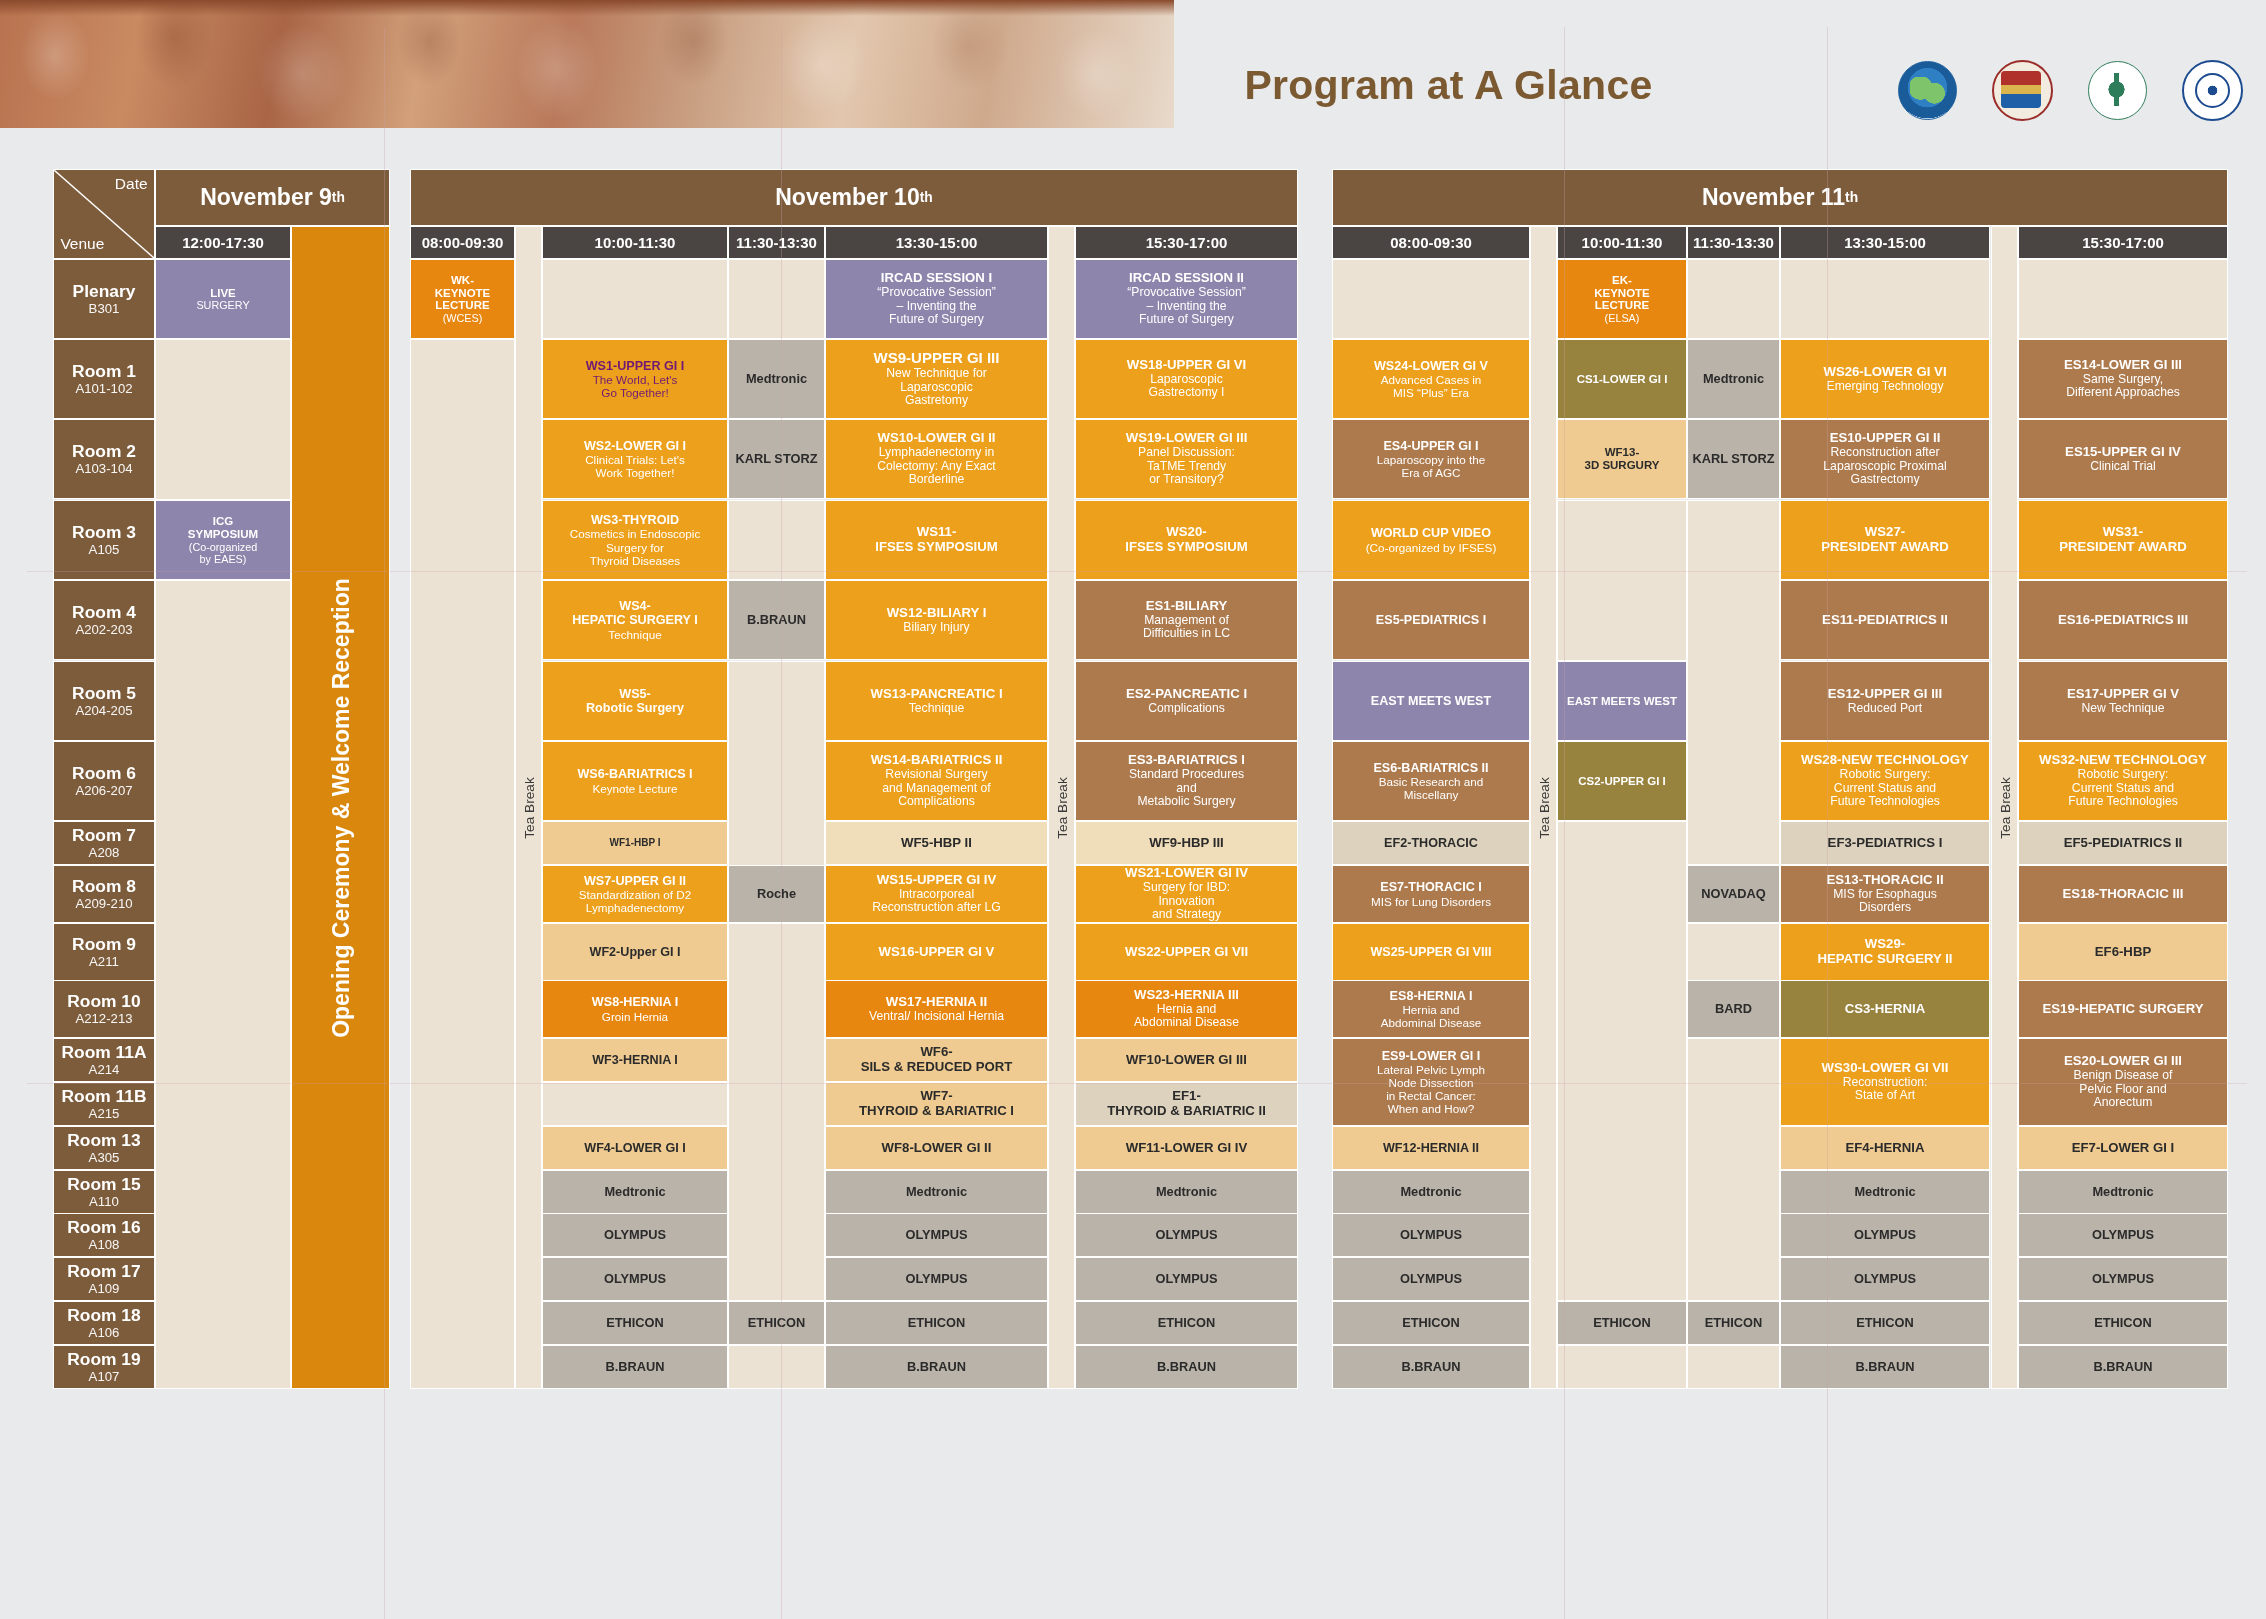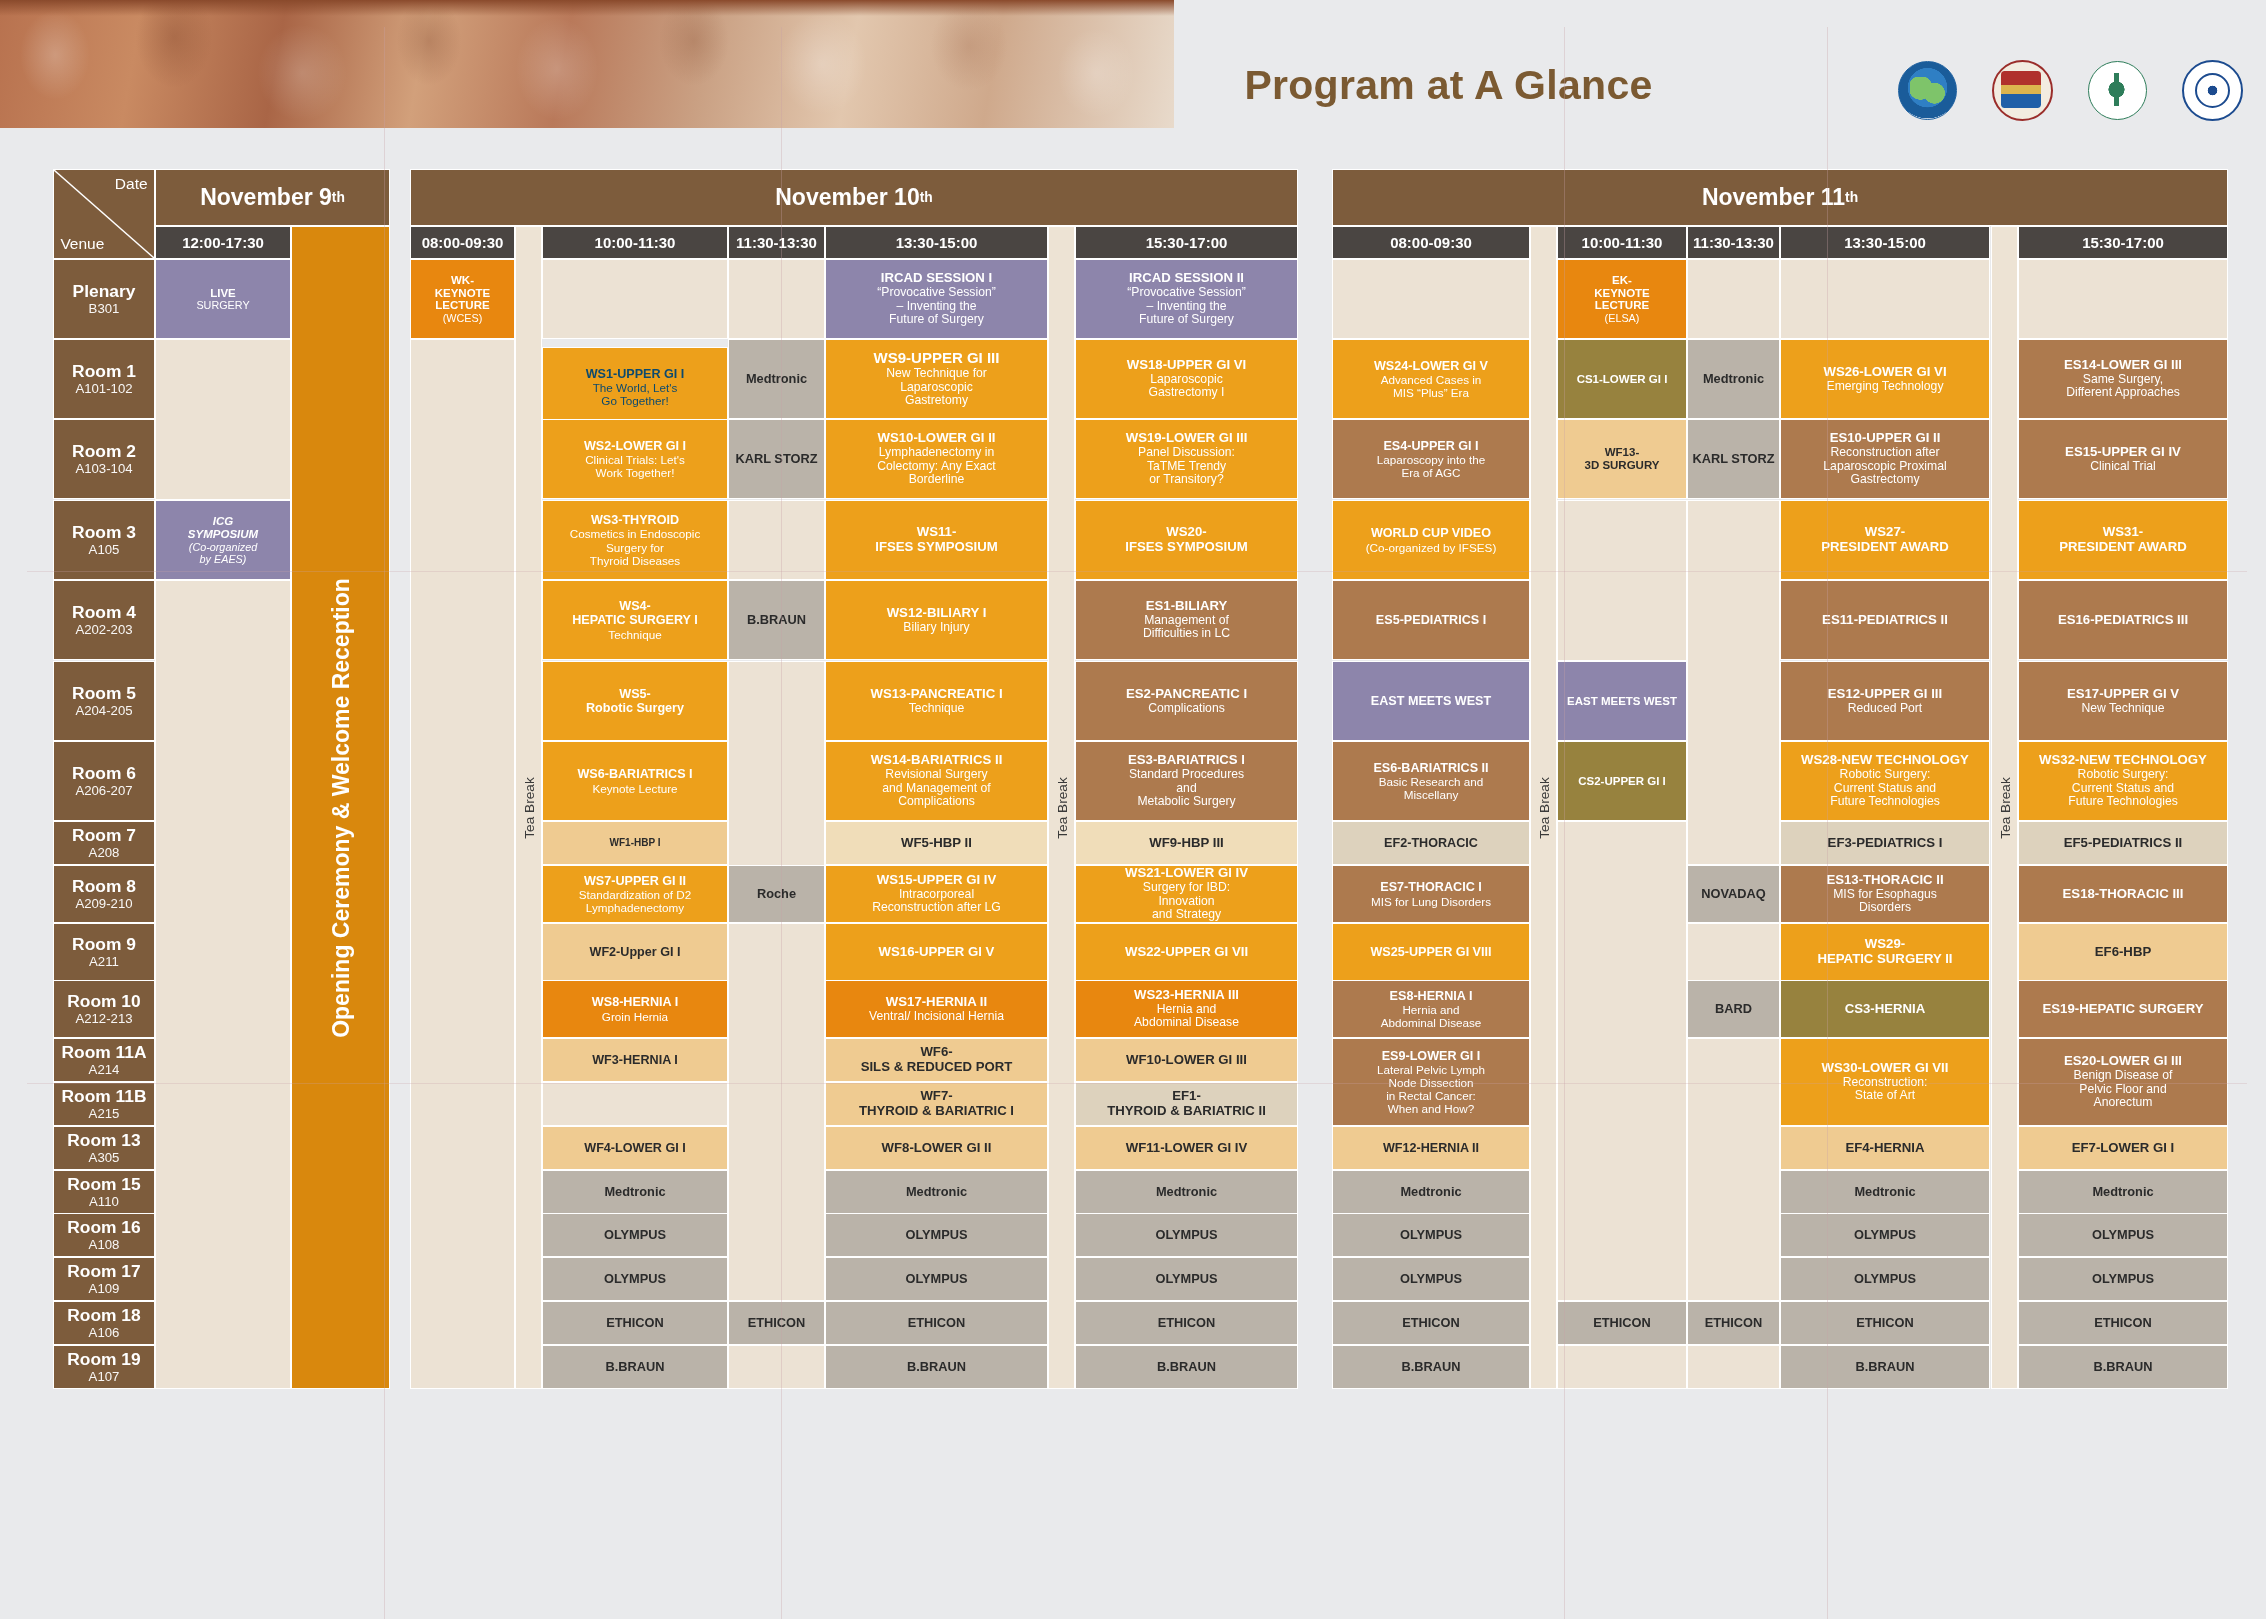--- a/index.html
+++ b/index.html
@@ -181,21 +181,21 @@
         <sup style="font-size:.6em">th</sup>
       </div>
       <div class="hdr-time" style="position: absolute; left: 0px; top: 57px; width: 136px;">
         <span>12:00-17:30</span>
       </div>
       <div class="cell" style="position: absolute; left: 0px; top: 90px; width: 136px; height: 80px; background: rgb(141, 133, 171); color: rgb(255, 255, 255);">
         <div class="t1" style="font-size:11.5px;white-space:pre-line">LIVE</div>
         <div class="t2" style="font-size:10.8px;white-space:pre-line">SURGERY</div>
       </div>
       <div class="cell" style="position: absolute; left: 0px; top: 170px; width: 136px; height: 161px; background: rgb(236, 226, 212); color: rgb(43, 43, 43);"></div>
-      <div class="cell" style="position: absolute; left: 0px; top: 331px; width: 136px; height: 80px; background: rgb(141, 133, 171); color: rgb(255, 255, 255); font-style: italic;">
+      <div class="cell" style="position: absolute; left: 0px; top: 331px; width: 136px; height: 80px; background: rgb(141, 133, 171); color: rgb(255, 255, 255);">
         <div class="t1" style="font-size:11.5px;white-space:pre-line">ICG
 SYMPOSIUM</div>
         <div class="t2" style="font-size:10.8px;white-space:pre-line">(Co-organized
 by EAES)</div>
       </div>
       <div class="cell" style="position: absolute; left: 0px; top: 411px; width: 136px; height: 809px; background: rgb(236, 226, 212); color: rgb(43, 43, 43);"></div>
       <div class="opening" style="position: absolute; left: 136px; top: 57px; width: 99px; height: 1163px;">
         <span>Opening Ceremony &amp; Welcome Reception</span>
       </div>
     </div>
@@ -214,21 +214,21 @@
         <div class="t2" style="font-size:10.8px;white-space:pre-line">(WCES)</div>
       </div>
       <div class="cell" style="position: absolute; left: 0px; top: 170px; width: 105px; height: 1050px; background: rgb(236, 226, 212); color: rgb(43, 43, 43);"></div>
       <div class="tea" style="position: absolute; left: 105px; top: 57px; width: 27px; height: 1163px;">
         <span>Tea Break</span>
       </div>
       <div class="hdr-time" style="position: absolute; left: 132px; top: 57px; width: 186px;">
         <span>10:00-11:30</span>
       </div>
       <div class="cell" style="position: absolute; left: 132px; top: 90px; width: 186px; height: 80px; background: rgb(236, 226, 212); color: rgb(43, 43, 43);"></div>
-      <div class="cell" style="position: absolute; left: 132px; top: 170px; width: 186px; height: 80px; background: rgb(237, 160, 27); color: #0c4a6e; margin-top: 8px;">
+      <div class="cell" style="position: absolute; left: 132px; top: 170px; width: 186px; height: 80px; background: rgb(237, 160, 27); color: #701a75;">
         <div class="t1" style="font-size:12.6px;white-space:pre-line">WS1-UPPER GI I</div>
         <div class="t2" style="font-size:11.7px;white-space:pre-line">The World, Let's
 Go Together!</div>
       </div>
       <div class="cell" style="position: absolute; left: 132px; top: 250px; width: 186px; height: 80px; background: rgb(237, 160, 27); color: rgb(255, 255, 255);">
         <div class="t1" style="font-size:12.6px;white-space:pre-line">WS2-LOWER GI I</div>
         <div class="t2" style="font-size:11.7px;white-space:pre-line">Clinical Trials: Let's
 Work Together!</div>
       </div>
       <div class="cell" style="position: absolute; left: 132px; top: 331px; width: 186px; height: 80px; background: rgb(237, 160, 27); color: rgb(255, 255, 255);">

